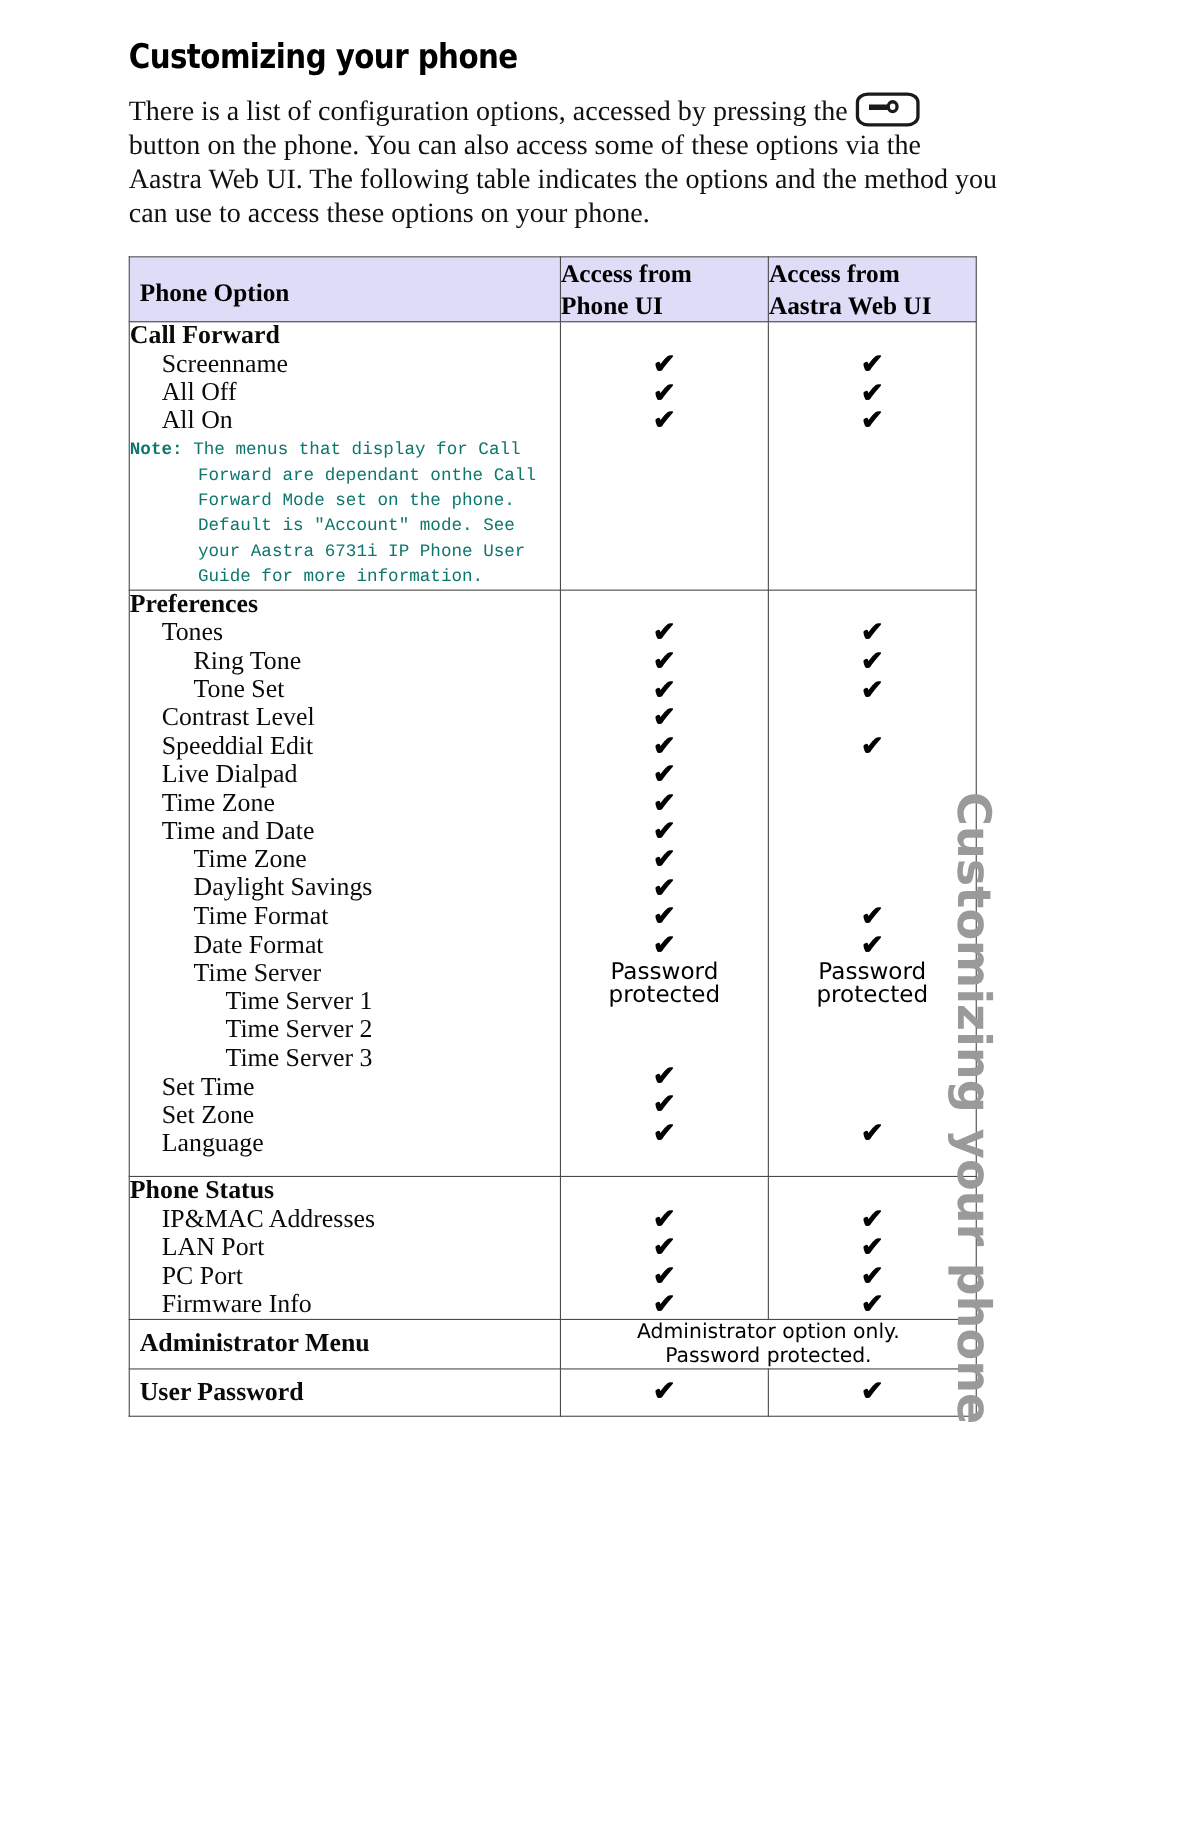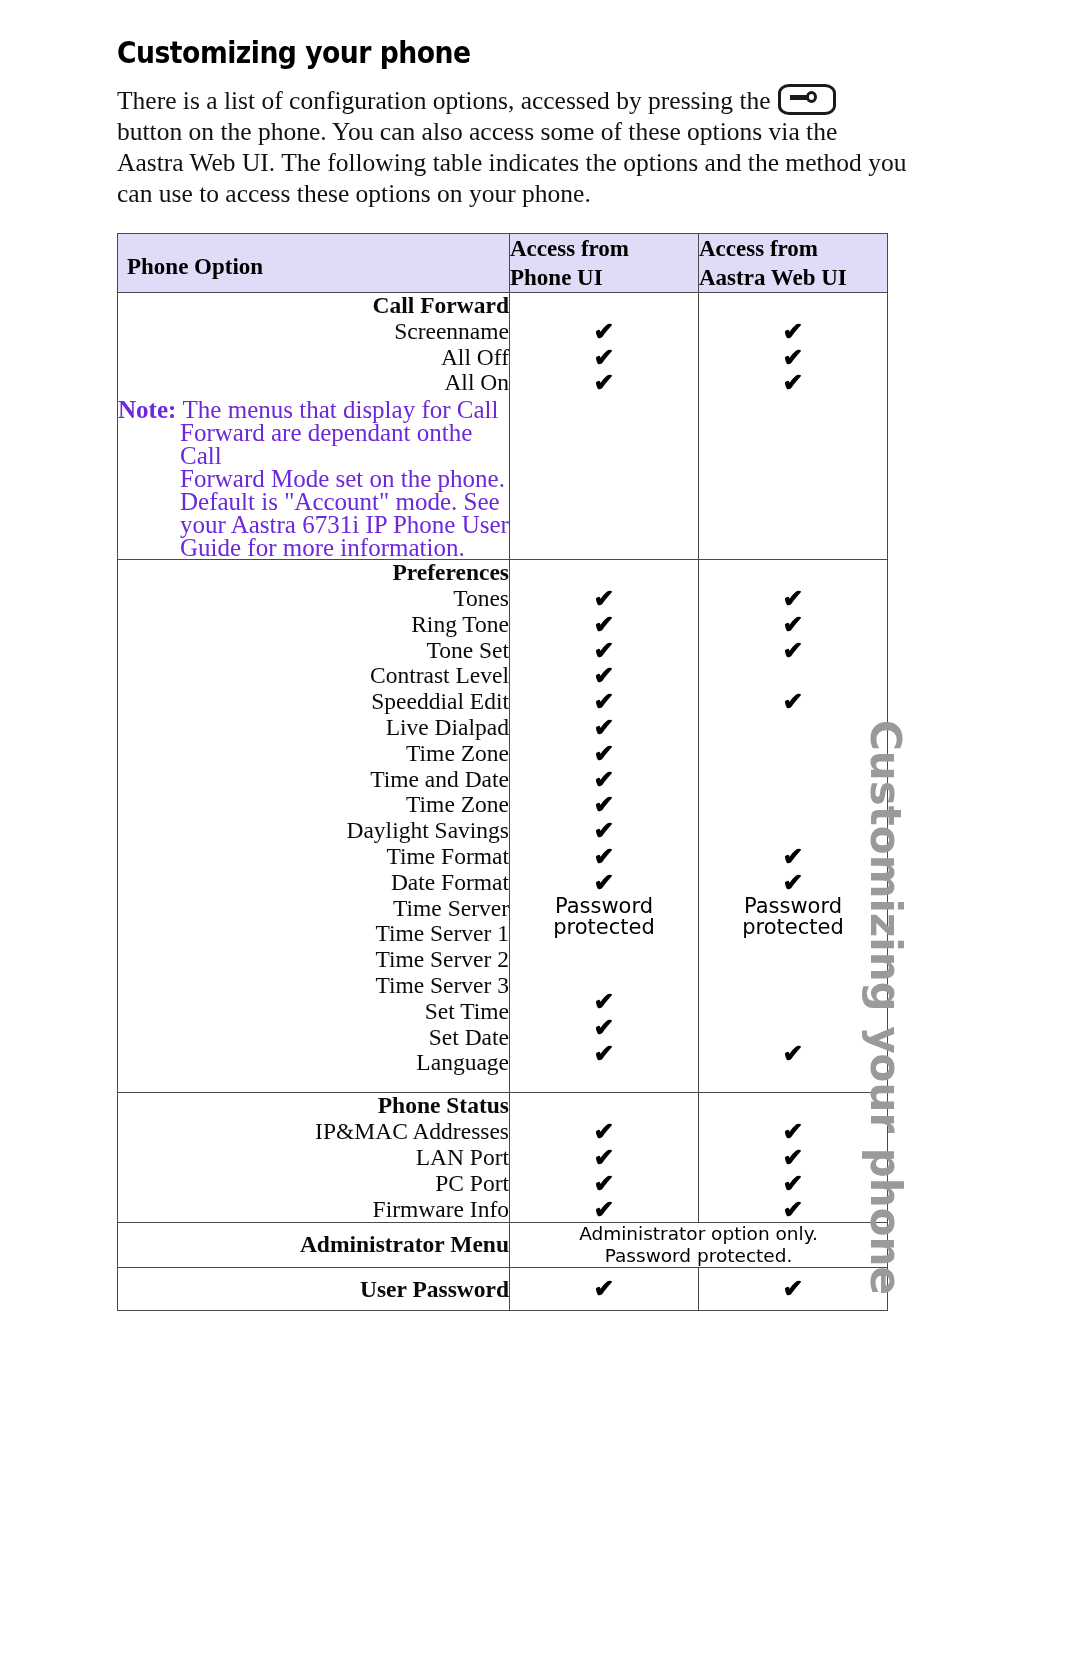--- a/index.html
+++ b/index.html
@@ -103,33 +103,33 @@
   col.c1 { width: 392px; }
   col.c2 { width: 189px; }
   col.c3 { width: 189px; }
 
   .optcell { padding: 5px 0 7px 9px; }
   .lbl {
     font-size: 23.5px;
     line-height: 25.8px;
     color: #0a0a0a;
     white-space: nowrap;
-    text-align: right;
   }
   .lbl.bold { font-weight: bold; }
   .lvl1 { padding-left: 0px; }
   .lvl2 { padding-left: 29px; }
   .lvl3 { padding-left: 58px; }
   .lvl4 { padding-left: 87px; }
 
   .note {
-    font-size: 25px;
+    font-size: 16px;
     line-height: 23px;
-    color: #6d28d9;
+    color: #0f766e;
     margin-top: 2px;
+    font-family: Liberation Mono, monospace;
   }
   .note .nlabel { font-weight: bold; }
   .note .nbody { display: inline; }
   .note .cont { display: block; padding-left: 62px; }
 
   .markcell { padding: 5px 0 7px 0; text-align: center; }
   .mark {
     font-size: 25px;
     line-height: 25.8px;
     font-weight: bold;
@@ -251,21 +251,21 @@
               <div class="lbl lvl2">Time and Date</div>
               <div class="lbl lvl3">Time Zone</div>
               <div class="lbl lvl3">Daylight Savings</div>
               <div class="lbl lvl3">Time Format</div>
               <div class="lbl lvl3">Date Format</div>
               <div class="lbl lvl3">Time Server</div>
               <div class="lbl lvl4">Time Server 1</div>
               <div class="lbl lvl4">Time Server 2</div>
               <div class="lbl lvl4">Time Server 3</div>
               <div class="lbl lvl2">Set Time</div>
-              <div class="lbl lvl2">Set Date</div>
+              <div class="lbl lvl2">Set Zone</div>
               <div class="lbl lvl2">Language</div>
             </td>
             <td class="markcell">
               <div class="mark blank">✔</div>
               <div class="mark">✔</div>
               <div class="mark">✔</div>
               <div class="mark">✔</div>
               <div class="mark">✔</div>
               <div class="mark">✔</div>
               <div class="mark">✔</div>

